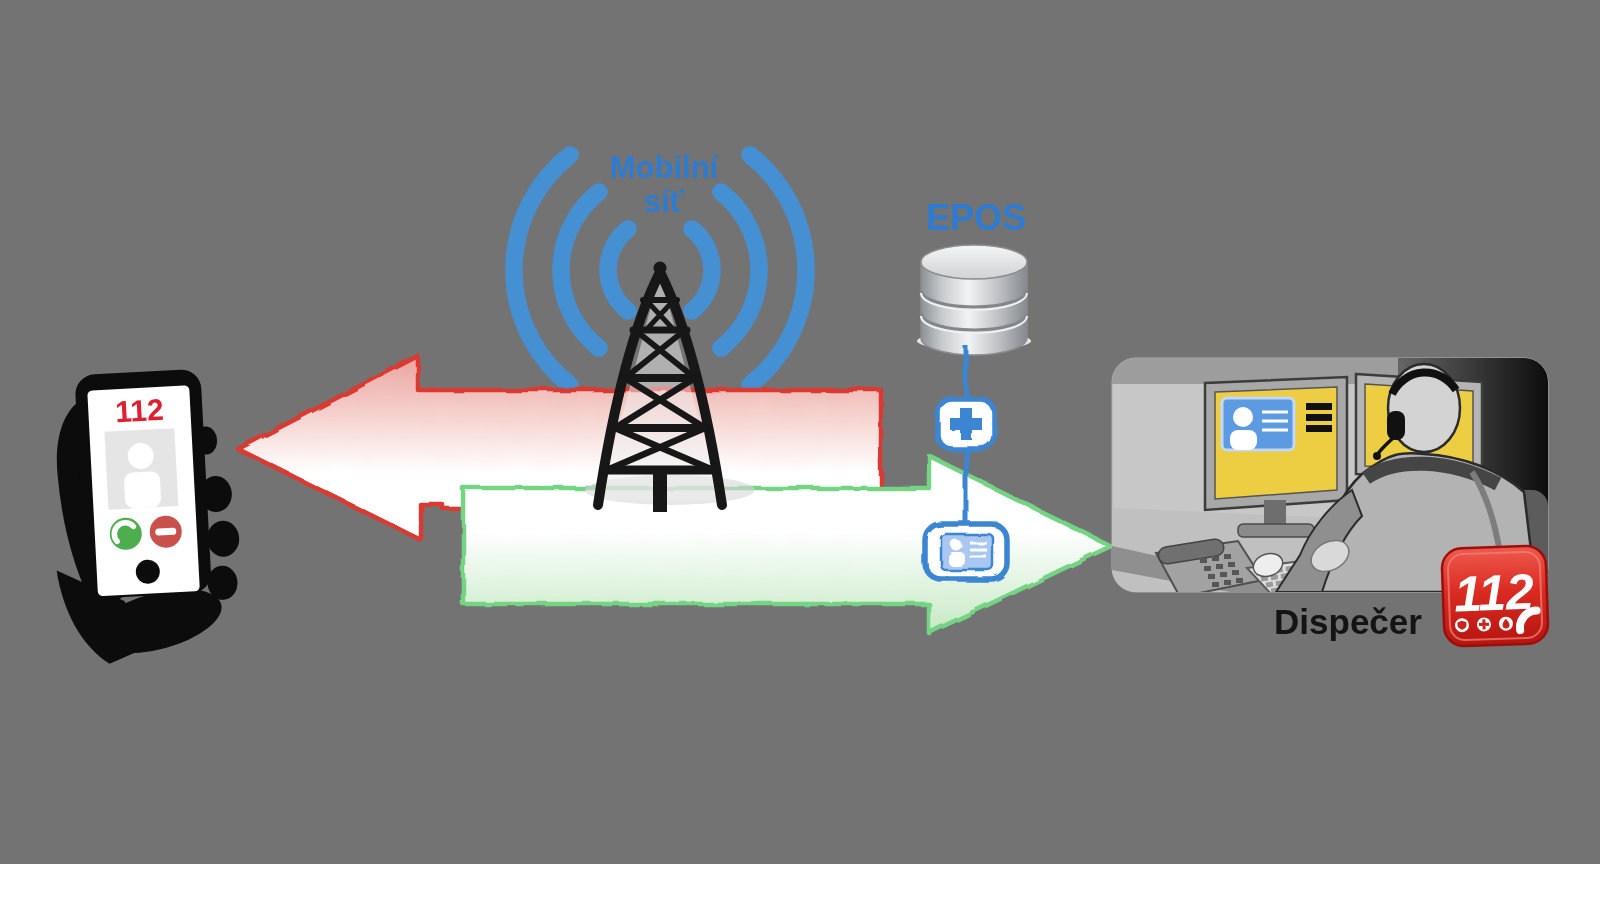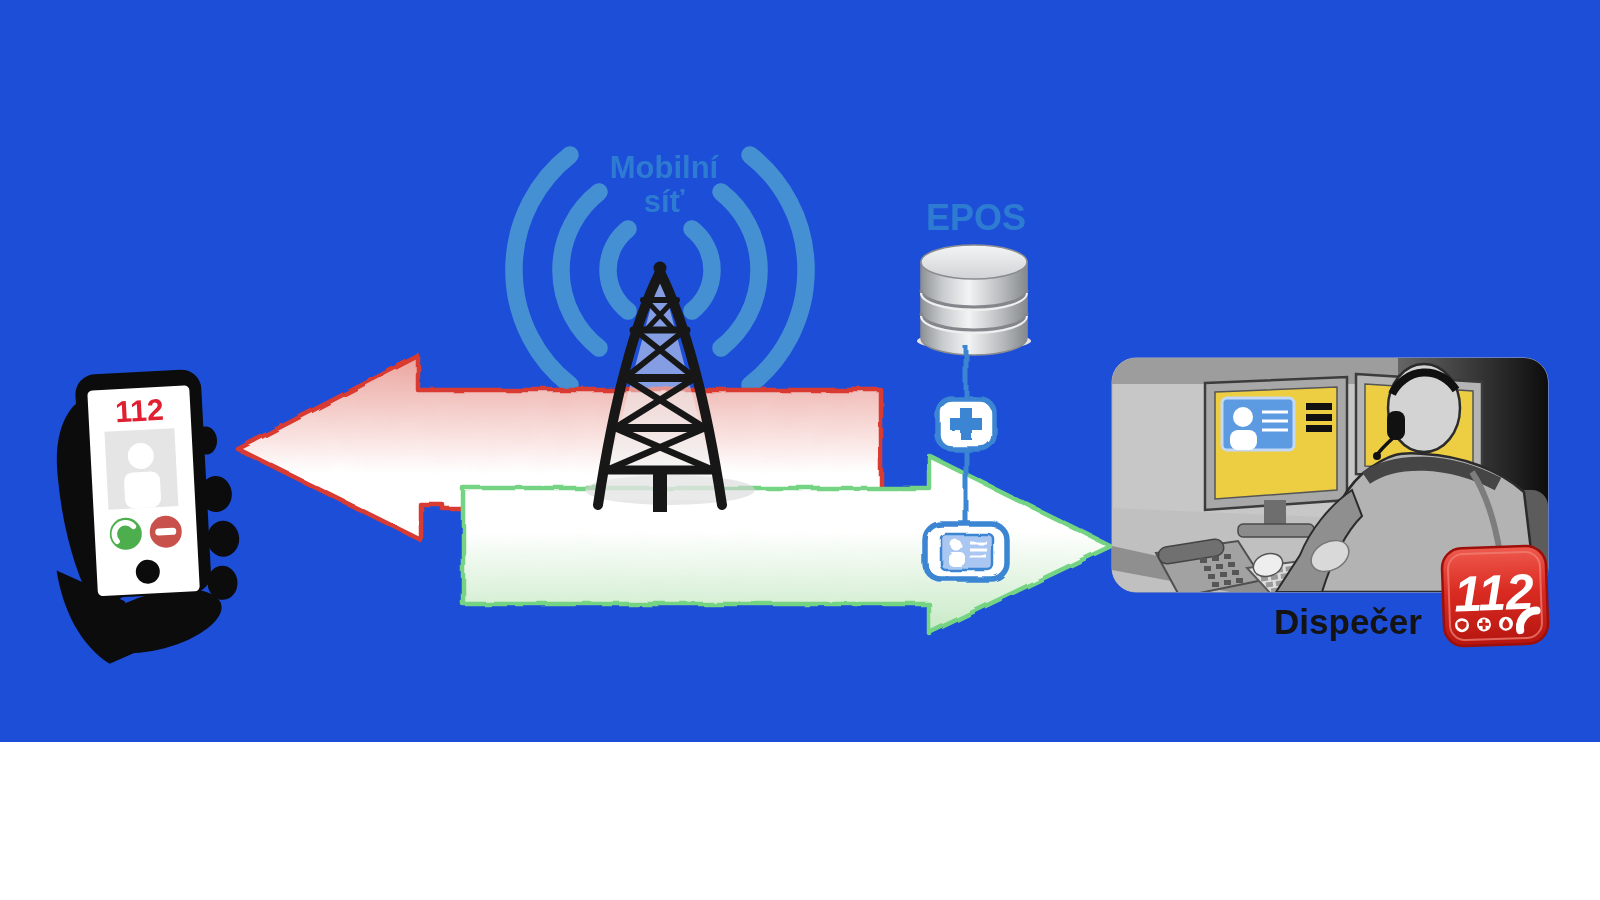--- a/index.html
+++ b/index.html
@@ -1,16 +1,16 @@
 <!DOCTYPE html>
 <html><head>
 <meta charset="utf-8">
 <style>
   html,body{margin:0;padding:0;background:#ffffff;}
-  .stage{position:relative;width:1600px;height:742px;background:#1d4ed8;overflow:hidden;
+  .stage{position:relative;width:1600px;height:864px;background:#737373;overflow:hidden;
          font-family:"Liberation Sans", sans-serif;}
   svg{display:block;}
   text{font-family:"Liberation Sans", sans-serif;}
 </style>
 </head>
 <body>
 
 <div class="stage">
 <svg width="1600" height="900" viewBox="0 0 1600 900">
   <defs>

